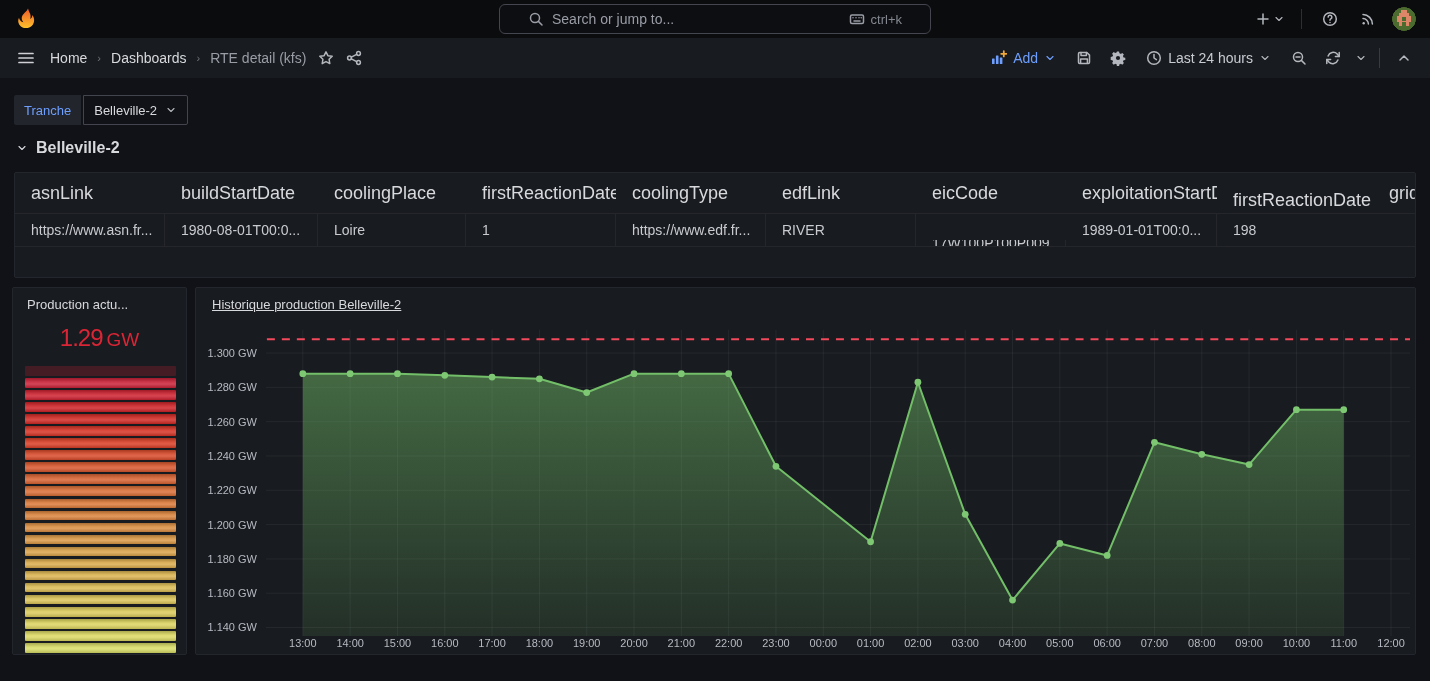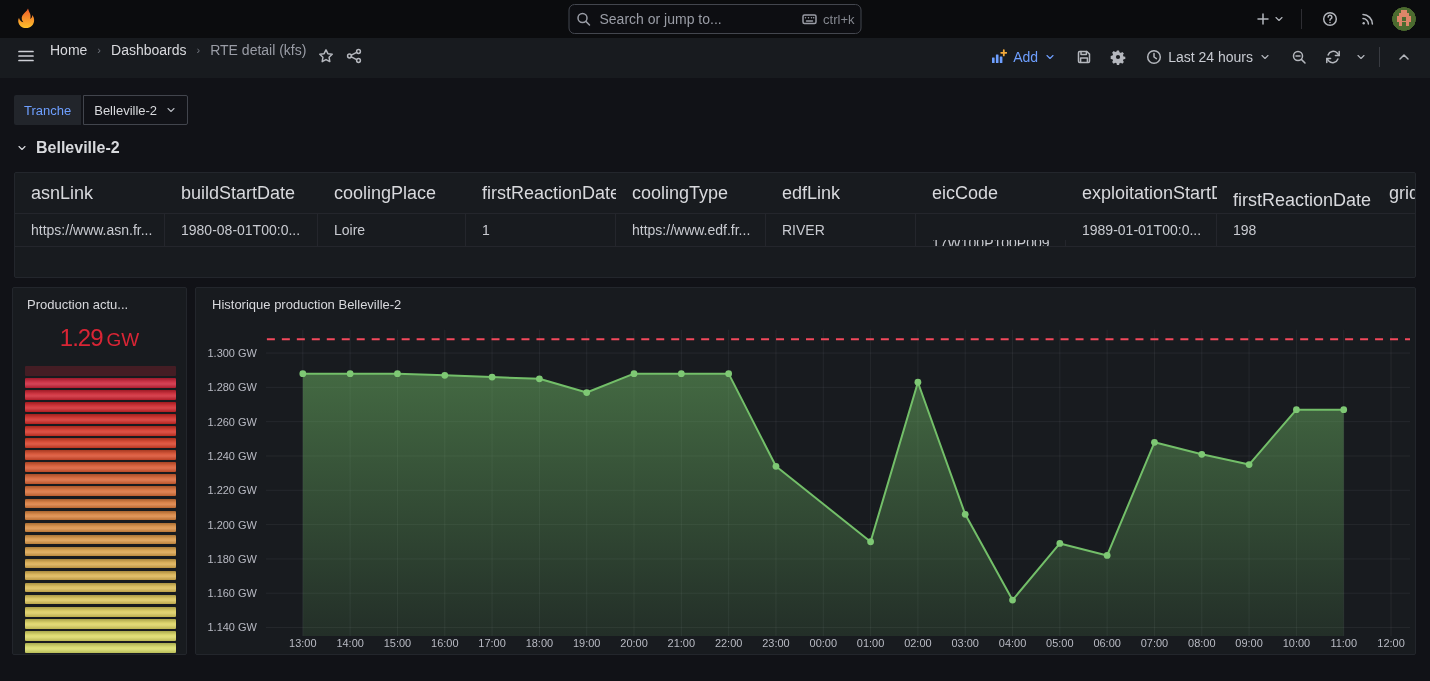--- a/index.html
+++ b/index.html
@@ -3,37 +3,37 @@
 <meta charset="utf-8">
 <style>
   * { margin:0; padding:0; box-sizing:border-box; }
   html,body { width:1430px; height:681px; background:#111217; overflow:hidden;
     font-family:"Liberation Sans", sans-serif; color:#d8d9dd; }
 
   
   .topnav { position:absolute; left:0; top:0; width:1430px; height:38px; background:#0b0c0e;
     display:flex; align-items:center; padding:0 14px; }
   .logo { width:26px; height:26px; display:flex; align-items:center; justify-content:center; cursor:pointer; }
-  .searchbox { position:absolute; left:50%; transform:translateX(-50%); top:4px; width:293px; height:30px;
+  .searchbox { position:absolute; left:50%; transform:translateX(-50%); top:4px; width:432px; height:30px;
     background:#0d0e12; border:1px solid #43464e; border-radius:6px; display:flex; align-items:center;
-    padding:0 6px; gap:8px; cursor:text; }
+    padding:0 28px; gap:8px; cursor:text; }
   .searchbox input { flex:1; background:transparent; border:none; outline:none; color:#c9cbd1;
     font-size:14px; font-family:inherit; }
   .searchbox input::placeholder { color:#9a9da6; }
   .shortcut { display:flex; align-items:center; gap:6px; color:#84878f; font-size:13px; }
   .topnav-right { margin-left:auto; display:flex; align-items:center; gap:10px; }
   .iconbtn { display:flex; align-items:center; justify-content:center; width:28px; height:28px;
     cursor:pointer; border-radius:4px; }
   .iconbtn.narrow { width:auto; padding:0 2px; gap:2px; }
   .vdiv { width:1px; height:20px; background:rgba(204,204,220,0.18); margin:0 4px; }
   .avatar { width:24px; height:24px; border-radius:50%; overflow:hidden; cursor:pointer; }
 
   
   .subnav { position:absolute; left:0; top:38px; width:1430px; height:40px; background:#181b1f;
-    display:flex; align-items:flex-start; padding:4px 12px; }
+    display:flex; align-items:center; padding:4px 12px; }
   .crumbs { display:flex; align-items:center; gap:10px; margin-left:10px; font-size:14px; }
   .crumb { color:#d8d9dd; cursor:pointer; }
   .crumb.current { color:#9a9da6; cursor:default; }
   .crumb-sep { color:#70747c; font-size:11px; }
   .subnav-right { margin-left:auto; display:flex; align-items:center; gap:6px; }
   .tool { display:flex; align-items:center; gap:6px; padding:0 8px; height:30px; cursor:pointer;
     border-radius:2px; font-size:14px; color:#c9ccd3; }
   .addlabel { color:#6e9fff; font-weight:500; }
 
   
@@ -422,14 +422,14 @@
         <circle cx="817.8695652173913" cy="313.78089887640465" r="3.4" fill="#7ec874"></circle>
         <circle cx="865.2608695652174" cy="256.86516853932574" r="3.4" fill="#7ec874"></circle>
         <circle cx="912.6521739130435" cy="268.9382022471911" r="3.4" fill="#7ec874"></circle>
         <circle cx="960.0434782608696" cy="155.10674157303364" r="3.4" fill="#7ec874"></circle>
         <circle cx="1007.4347826086956" cy="167.17977528089864" r="3.4" fill="#7ec874"></circle>
         <circle cx="1054.8260869565217" cy="177.52808988764022" r="3.4" fill="#7ec874"></circle>
         <circle cx="1102.217391304348" cy="122.33707865168549" r="3.4" fill="#7ec874"></circle>
         <circle cx="1149.608695652174" cy="122.33707865168549" r="3.4" fill="#7ec874"></circle>
       </svg>
     </div>
-  <div class="panel-title" style="position:absolute;left:2px;top:0;">Historique production Belleville-2</div>
+  <div class="panel-title" style="position:absolute;left:2px;top:0;text-decoration:underline;">Historique production Belleville-2</div>
 </div>
 
 </body></html>

